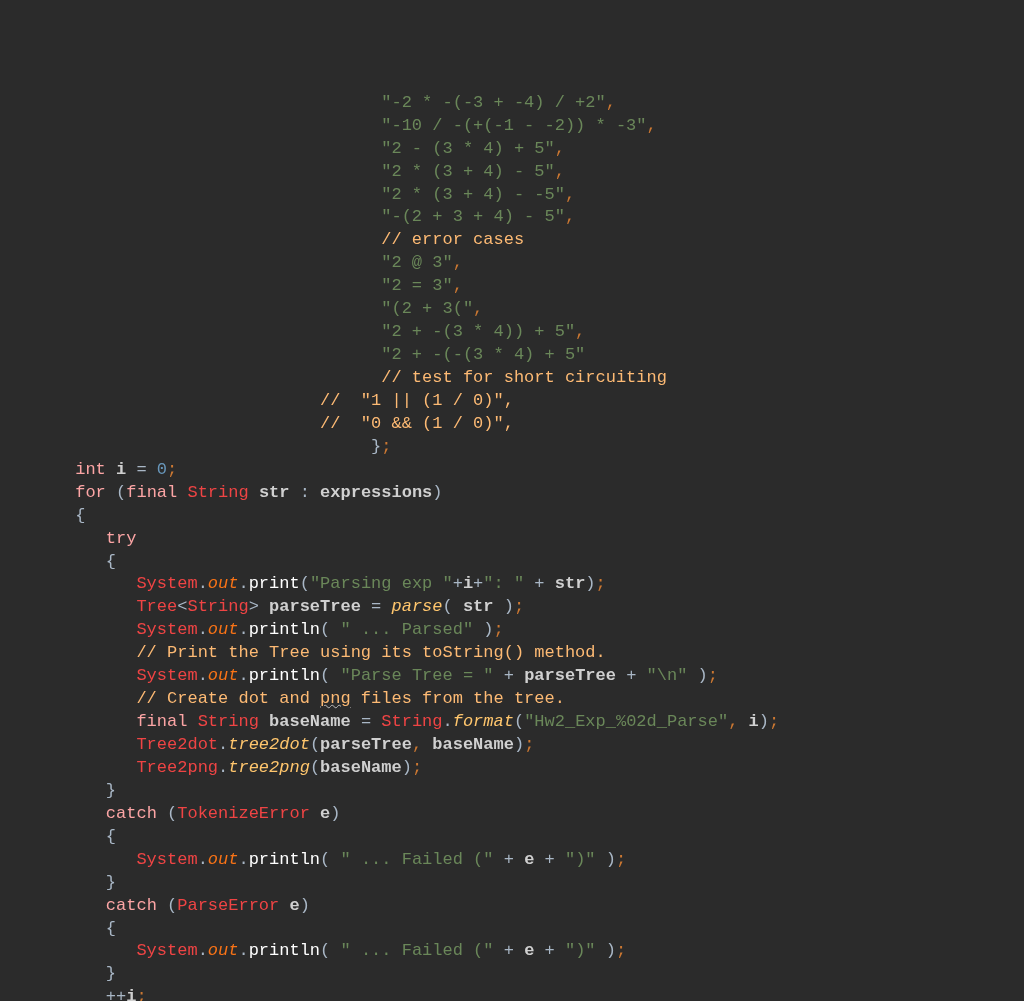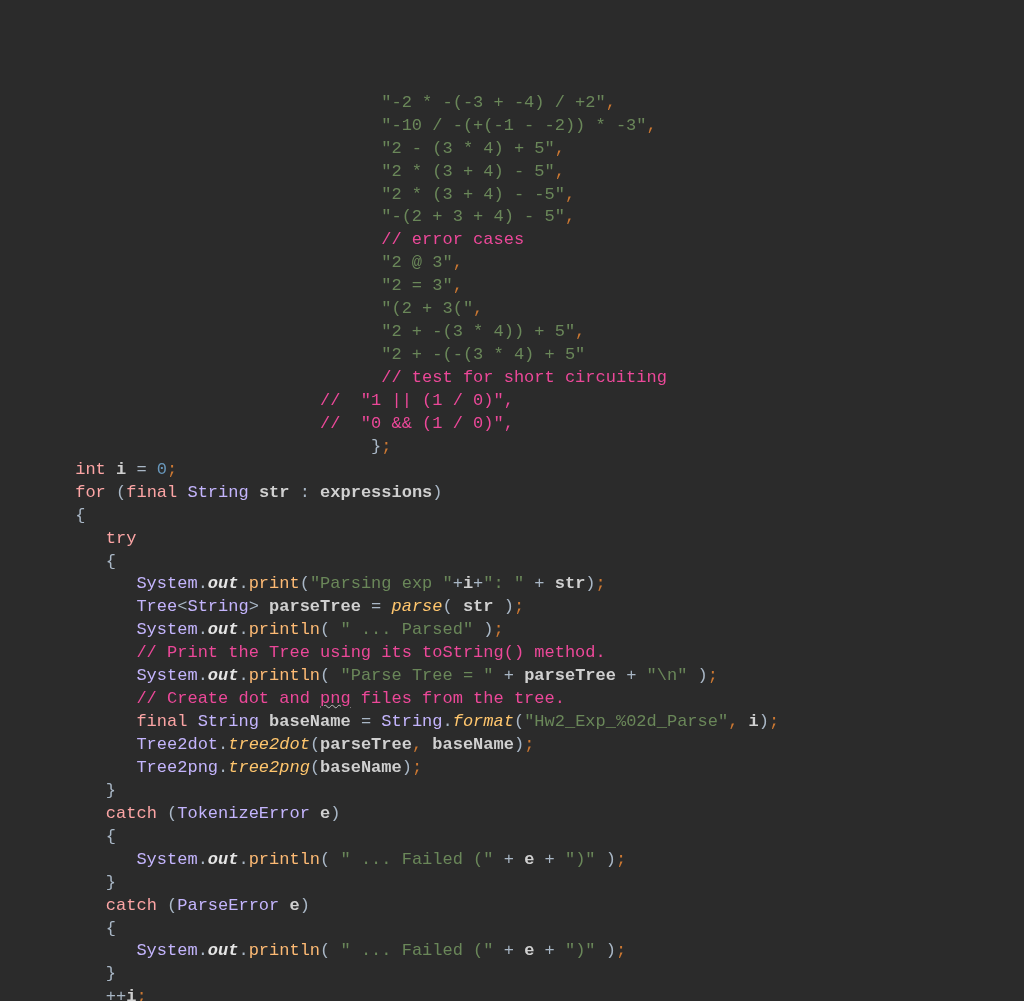--- a/index.html
+++ b/index.html
@@ -16,27 +16,27 @@
       padding: 0;
       width: 1024px;
       height: 1001px;
       overflow: hidden;
       white-space: pre;
     }
     .code-container {
       padding: 0 14px;
     }
     .kw { color: #fca5a5; }
-    .type { color: #c4b5fd; }
+    .type { color: #ef4444; }
     .varname { color: #d0d0d0; font-weight: bold; }
     .str { color: #6a8759; }
     .num { color: #6897bb; }
-    .comment { color: #ec4899; }
-    .static-field { color: #e5e5e5; font-style: italic; font-weight: bold; }
-    .method { color: #fdba74; }
+    .comment { color: #fdba74; }
+    .static-field { color: #f97316; font-style: italic; font-weight: normal; }
+    .method { color: #ffffff; }
     .static-method { color: #ffc66d; font-style: italic; text-align: center; }
     .op { color: #a9b7c6; }
     .punct { color: #cc7832; }
     .brace { color: #a9b7c6; }
     .param { color: #d0d0d0; font-weight: bold; }
     .wavy {
       text-decoration: underline wavy #bbb;
       text-decoration-thickness: 1px;
     }
   </style>

